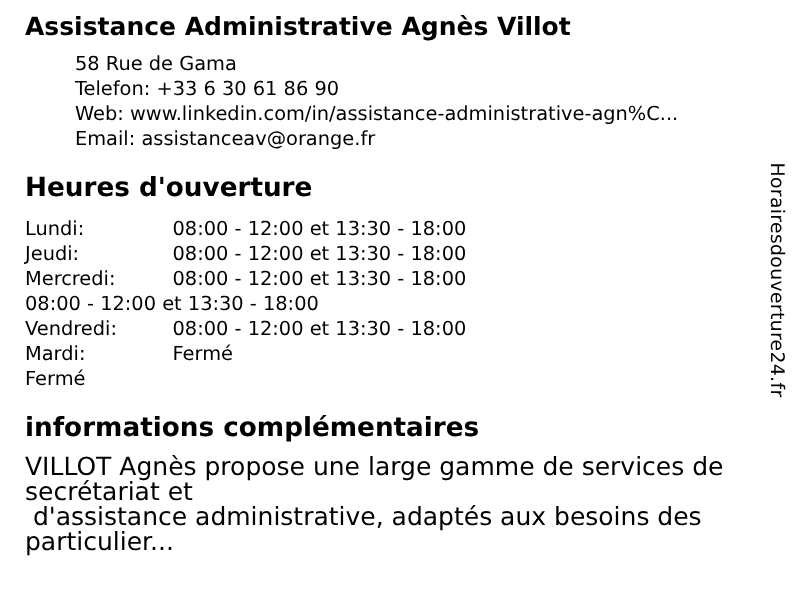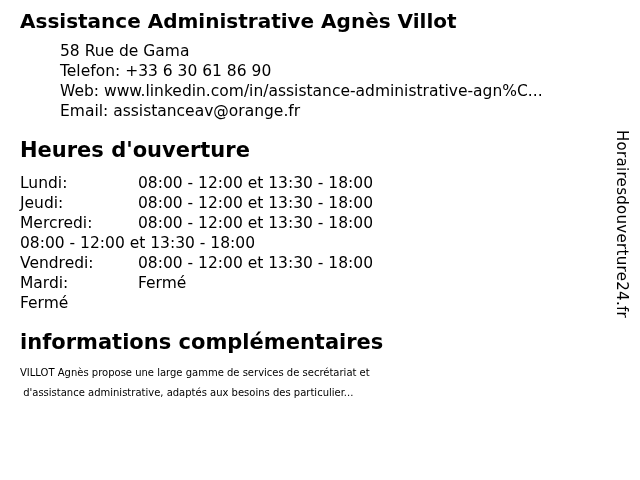--- a/index.html
+++ b/index.html
@@ -40,21 +40,21 @@
     line-height: 20px;
   }
   .hours-row { display: flex; }
   .hours-day {
     width: 118px;
     flex: 0 0 118px;
   }
   .hours-time { white-space: nowrap; }
   .info-text {
     margin-top: 10px;
-    font-size: 10px;
+    font-size: 20px;
     line-height: 20px;
     white-space: pre-wrap;
   }
   .watermark {
     position: absolute;
     top: 130px;
     right: 8px;
     writing-mode: vertical-rl;
     font-size: 15px;
     line-height: 20px;

